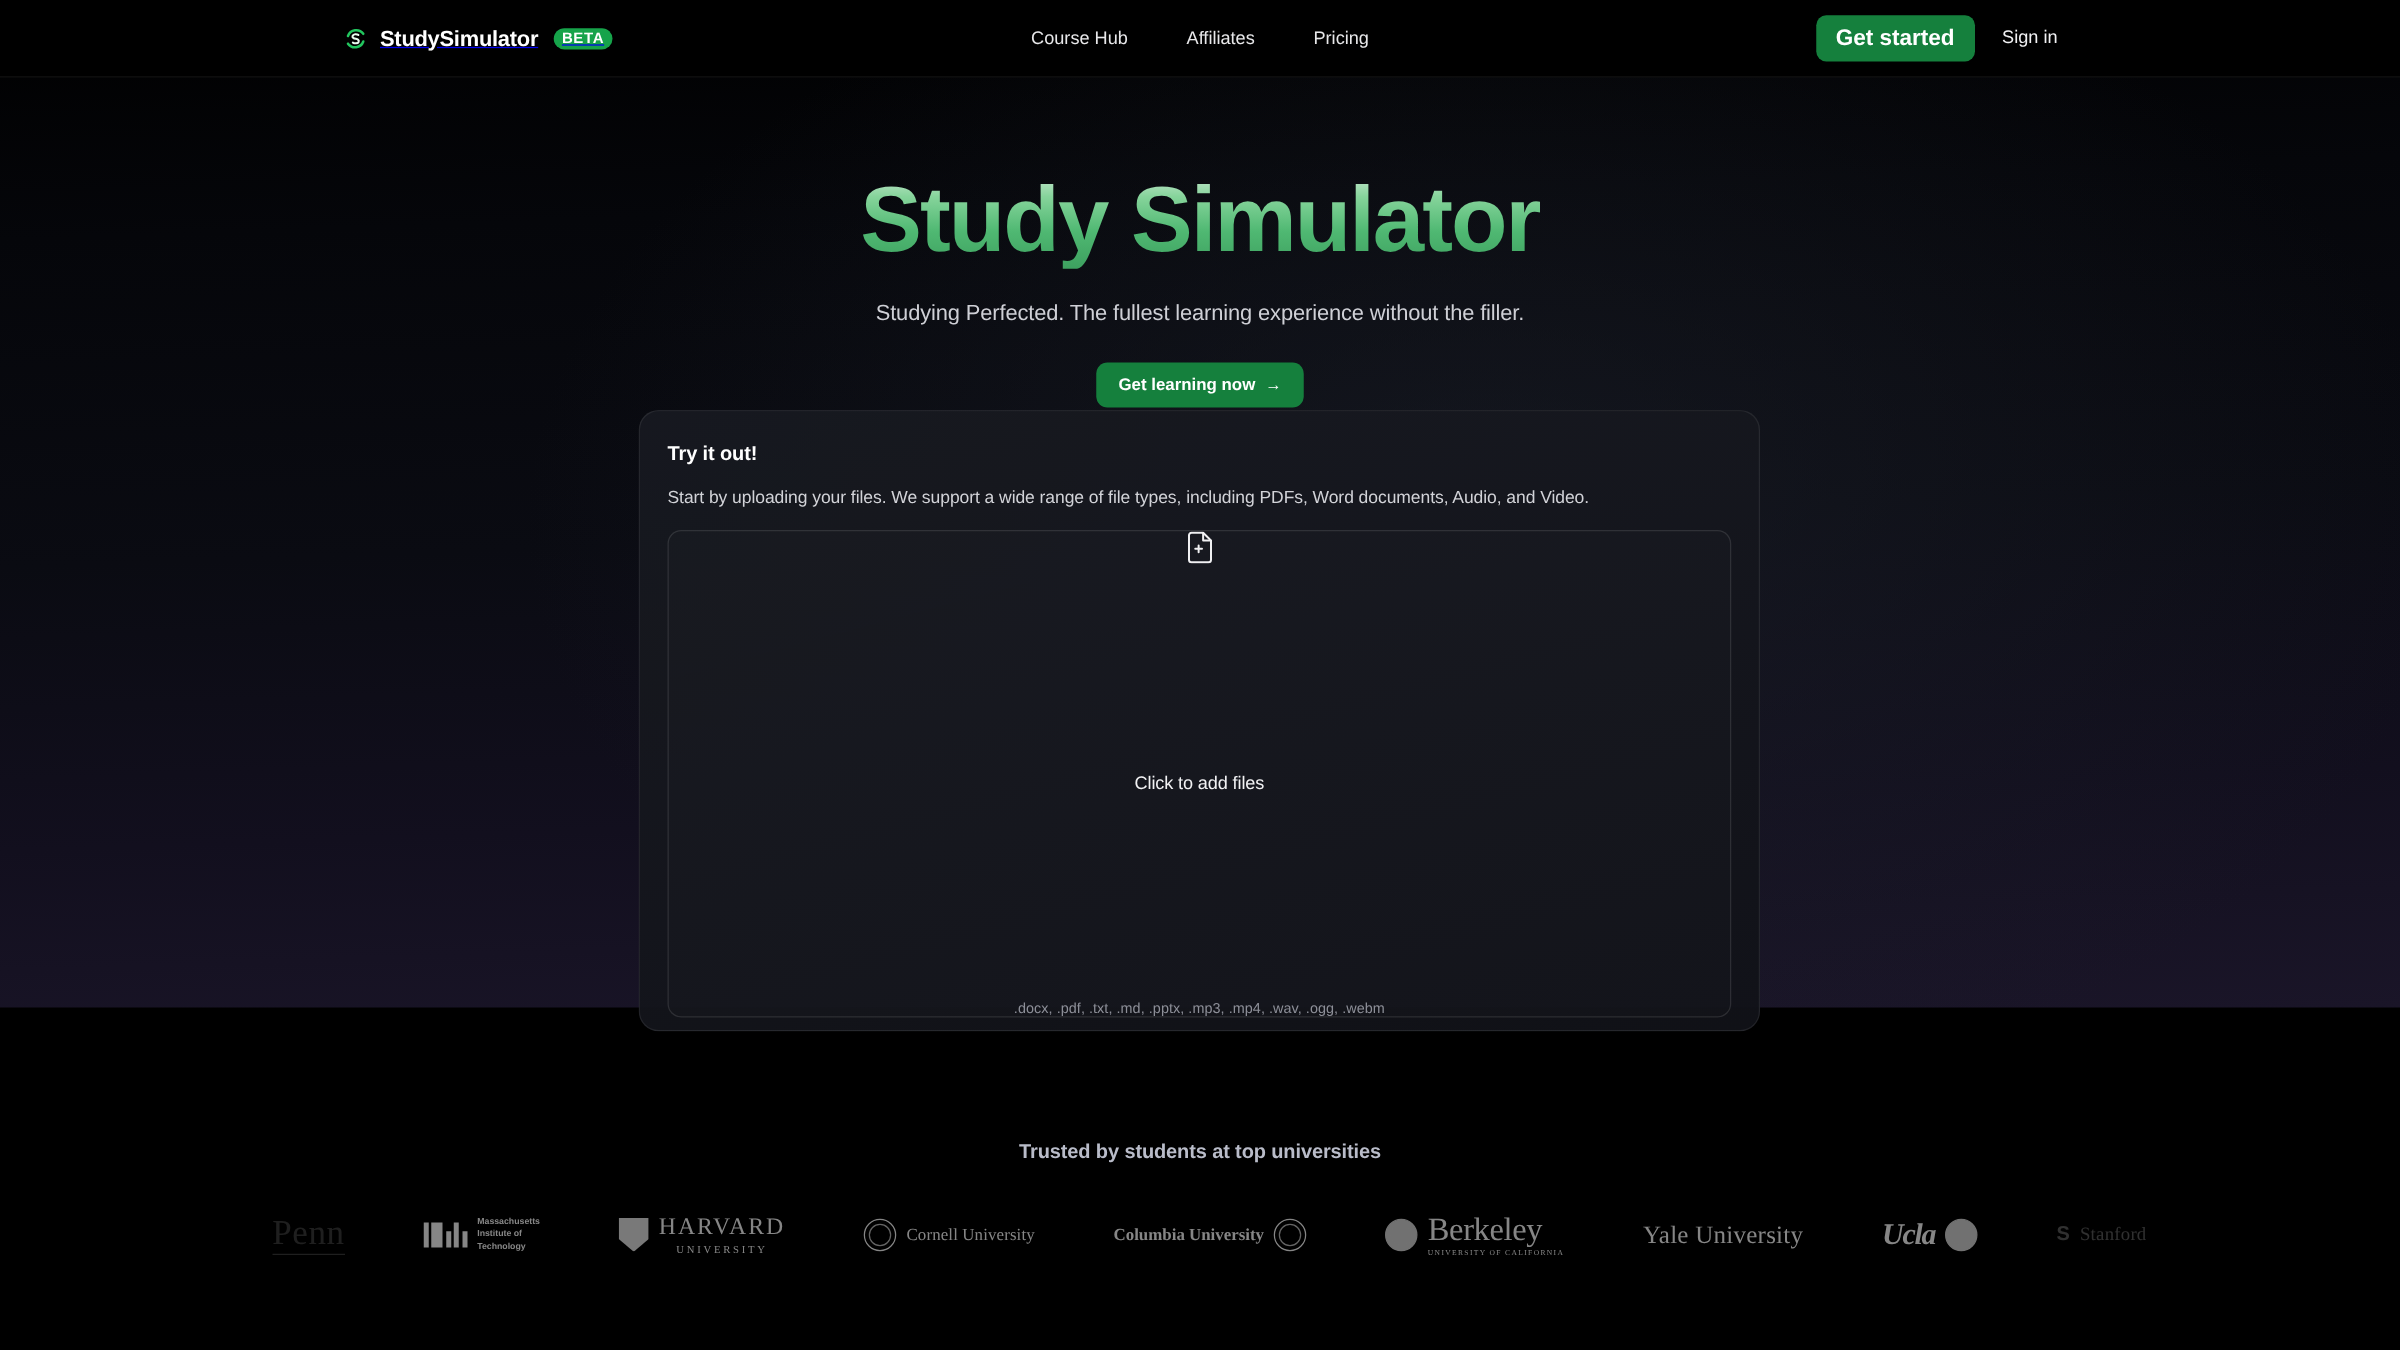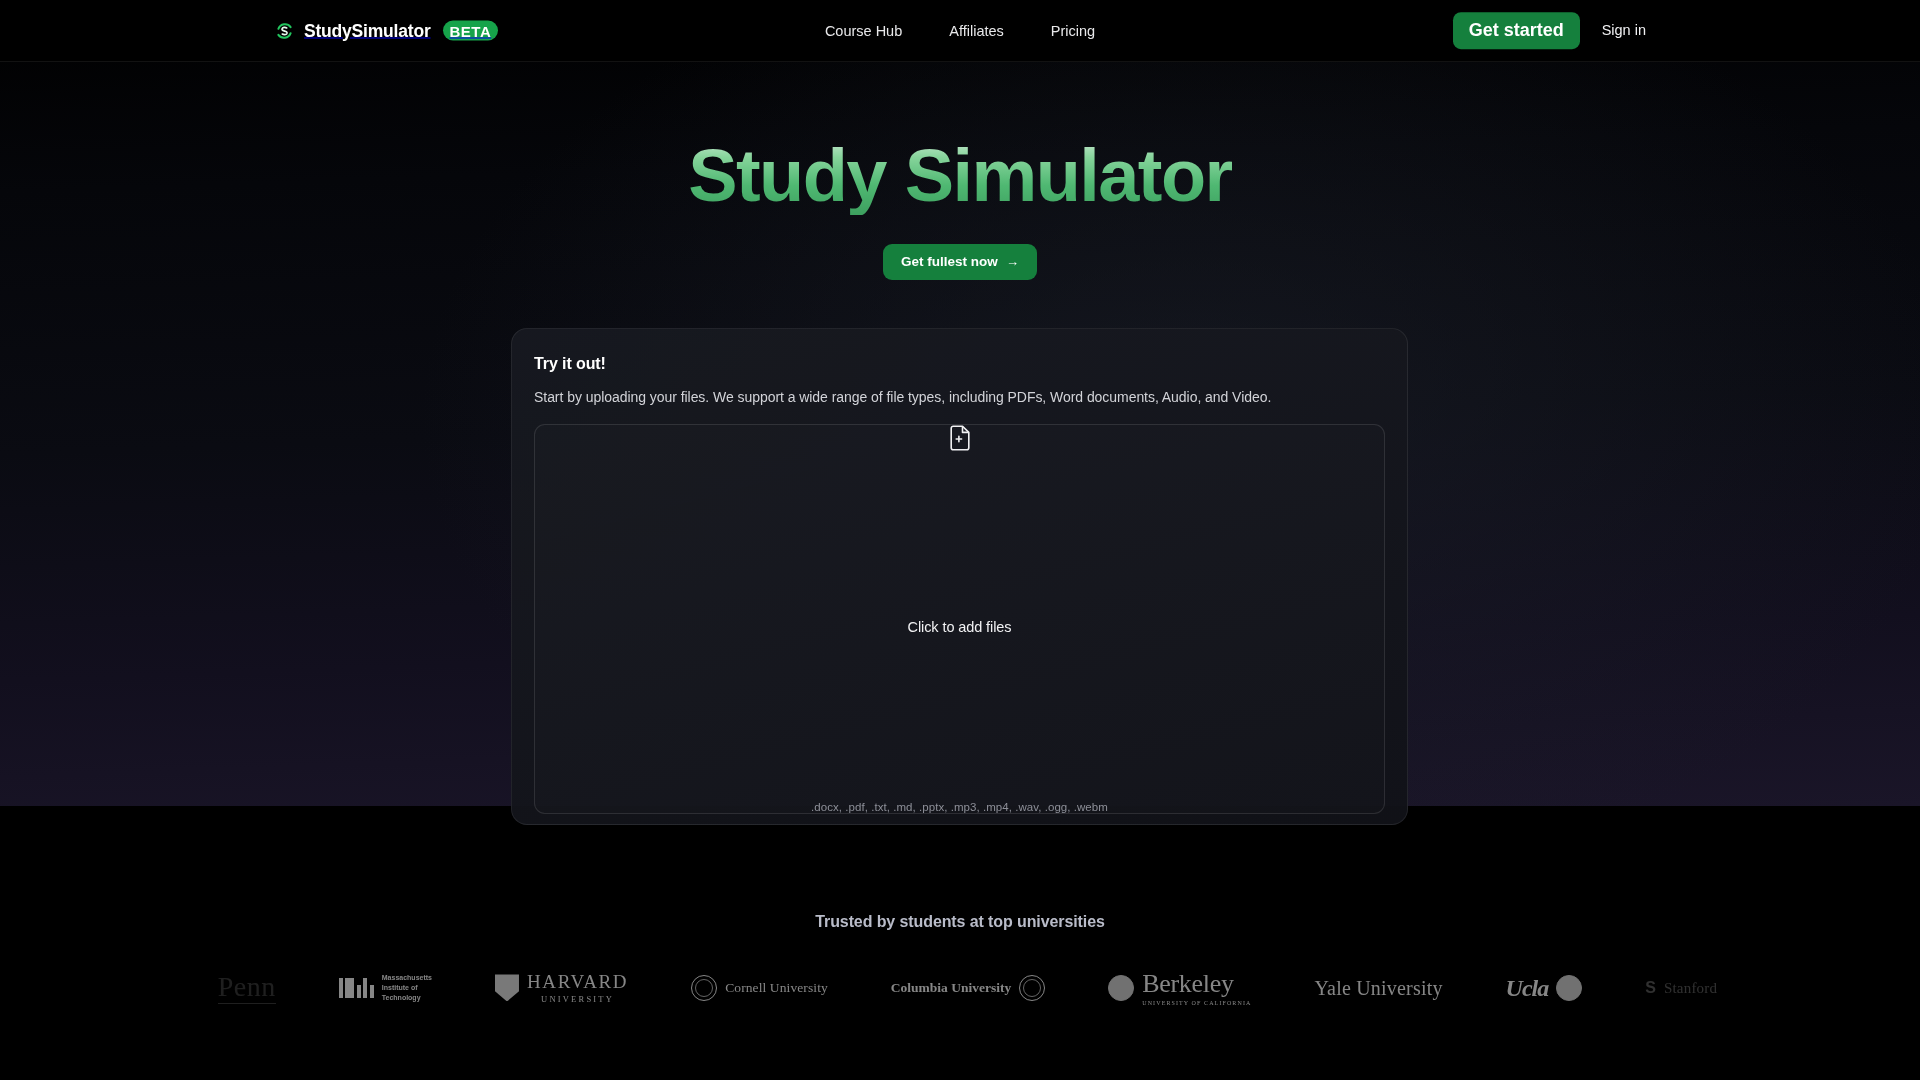--- a/index.html
+++ b/index.html
@@ -31,21 +31,21 @@
     position:absolute; left:274px; top:50%; transform:translateY(-50%);
     display:flex; align-items:center; gap:9px;
   }
   .brand-mark { width:21px; height:21px; display:block; }
   .brand-name {
     font-size:17.5px; font-weight:700; color:#ffffff; letter-spacing:-0.2px;
     white-space:nowrap;
   }
   .beta-badge {
     background:#16a34a; color:#ffffff;
-    font-size:15px; font-weight:700; letter-spacing:0.5px;
+    font-size:12px; font-weight:700; letter-spacing:0.5px;
     padding:2.5px 7px 2.5px 7px; border-radius:999px;
     line-height:1; margin-left:3px;text-align:right;
   }
   .nav {
     position:absolute; left:50%; top:50%; transform:translate(-50%,-50%);
     display:flex; align-items:center; gap:47px;
   }
   .nav a {
     color:#e8e8ea; font-size:14.5px; text-decoration:none; white-space:nowrap;
   }
@@ -179,23 +179,24 @@
     </nav>
 
     <div class="header-right">
       <button class="btn-get-started">Get started</button>
       <a class="link-signin" href="#">Sign in</a>
     </div>
   </div>
 
   <div class="hero">
     <h1 class="hero-title">Study Simulator</h1>
+    <p class="hero-sub">Studying Perfected. The fullest learning experience without the filler.</p>
     <div class="hero-cta">
       <button class="btn-cta">
-        <span>Get fullest now</span>
+        <span>Get learning now</span>
         <span class="arrow">→</span>
       </button>
     </div>
   </div>
 
   <div class="try-card">
     <div class="try-title">Try it out!</div>
     <div class="try-desc">Start by uploading your files. We support a wide range of file types, including PDFs, Word documents, Audio, and Video.</div>
 
     <div class="dropzone">

